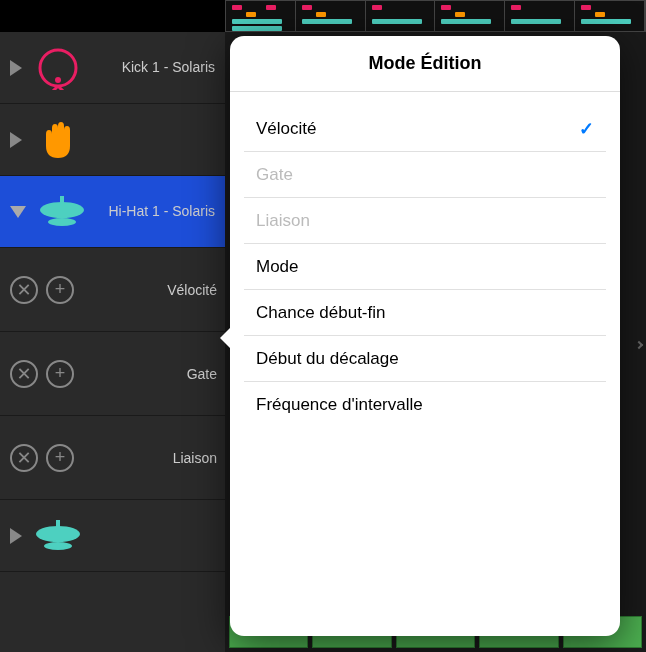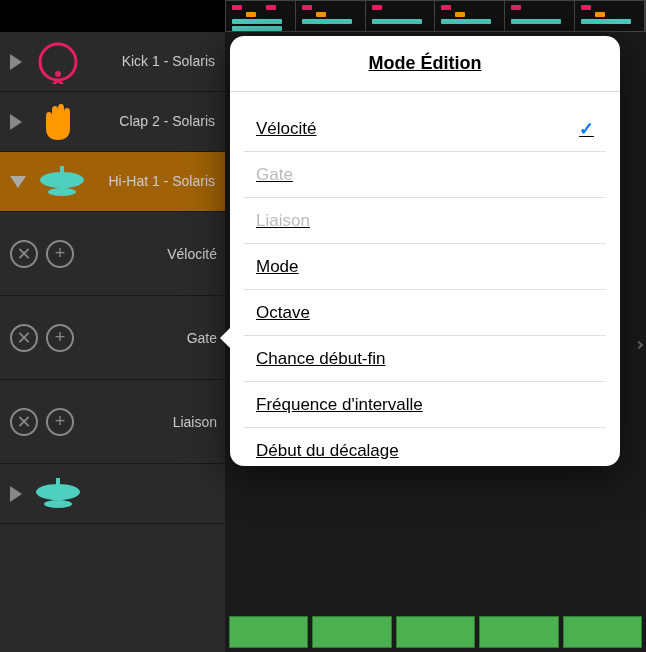--- a/index.html
+++ b/index.html
@@ -28,28 +28,28 @@
     position: absolute;
     height: 5px;
     border-radius: 1px;
   }
   .tracks {
     position: absolute;
     top: 32px; left: 0; width: 225px; bottom: 0;
     background: #2a2a2a;
   }
   .track-row {
-    height: 60px;
+    height: 72px;
     border-bottom: 1px solid #1a1a1a;
     display: flex;
     align-items: center;
     padding: 0 10px;
     position: relative;
   }
-  .track-row.sel { background: #a16207; }
+  .track-row.sel { background: #1d4ed8; }
   .play-tri {
     width: 0; height: 0;
     border-top: 8px solid transparent;
     border-bottom: 8px solid transparent;
     border-left: 12px solid #888;
     margin-right: 12px;
     cursor: pointer;
   }
   .expand-tri {
     width: 0; height: 0;
@@ -113,27 +113,26 @@
   .green-blocks div {
     flex: 1;
     background: #4caf50;
     border: 1px solid #2e7d32;
   }
   .popover {
     position: absolute;
     top: 36px;
     left: 230px;
     width: 390px;
-    height: 430px;
+    height: 600px;
     background: #fff;
     border-radius: 14px;
     box-shadow: 0 8px 40px rgba(0,0,0,0.6);
     display: flex;
     flex-direction: column;
-    text-decoration: underline;
   }
   .popover::before {
     content: "";
     position: absolute;
     top: 290px;
     left: -10px;
     width: 0; height: 0;
     border-top: 12px solid transparent;
     border-bottom: 12px solid transparent;
     border-right: 12px solid #fff;
@@ -236,21 +235,20 @@
     <div class="track-label">Kick 1 - Solaris</div>
   </div>
 
   <div class="track-row">
     <div class="play-tri"></div>
     <div class="icon-wrap">
       <svg width="44" height="44" viewBox="0 0 44 44">
         <path d="M10 28 L10 16 Q10 12 13 12 Q16 12 16 16 L16 10 Q16 6 19 6 Q22 6 22 10 L22 8 Q22 4 25 4 Q28 4 28 8 L28 12 Q28 8 31 8 Q34 8 34 12 L34 28 Q34 40 22 40 Q10 40 10 28 Z" fill="#ff9800"></path>
       </svg>
     </div>
-    <div class="track-label">Clap 2 - Solaris</div>
   </div>
 
   <div class="track-row sel">
     <div class="expand-tri"></div>
     <div class="icon-wrap">
       <svg width="48" height="40" viewBox="0 0 48 40">
         <ellipse cx="24" cy="18" rx="22" ry="8" fill="#4dd0c0"></ellipse>
         <rect x="22" y="4" width="4" height="10" fill="#4dd0c0"></rect>
         <ellipse cx="24" cy="30" rx="14" ry="4" fill="#4dd0c0"></ellipse>
       </svg>
@@ -311,26 +309,23 @@
         <div class="item disabled">
           <span class="label">Gate</span>
         </div>
         <div class="item disabled">
           <span class="label">Liaison</span>
         </div>
         <div class="item">
           <span class="label">Mode</span>
         </div>
         <div class="item">
-          <span class="label">Octave</span>
-        </div>
-        <div class="item">
           <span class="label">Chance début-fin</span>
         </div>
         <div class="item">
+          <span class="label">Début du décalage</span>
+        </div>
+        <div class="item">
           <span class="label">Fréquence d'intervalle</span>
         </div>
-        <div class="item">
-          <span class="label">Début du décalage</span>
-        </div>
       </div>
   </div>
 </div>
 
 </body></html>

